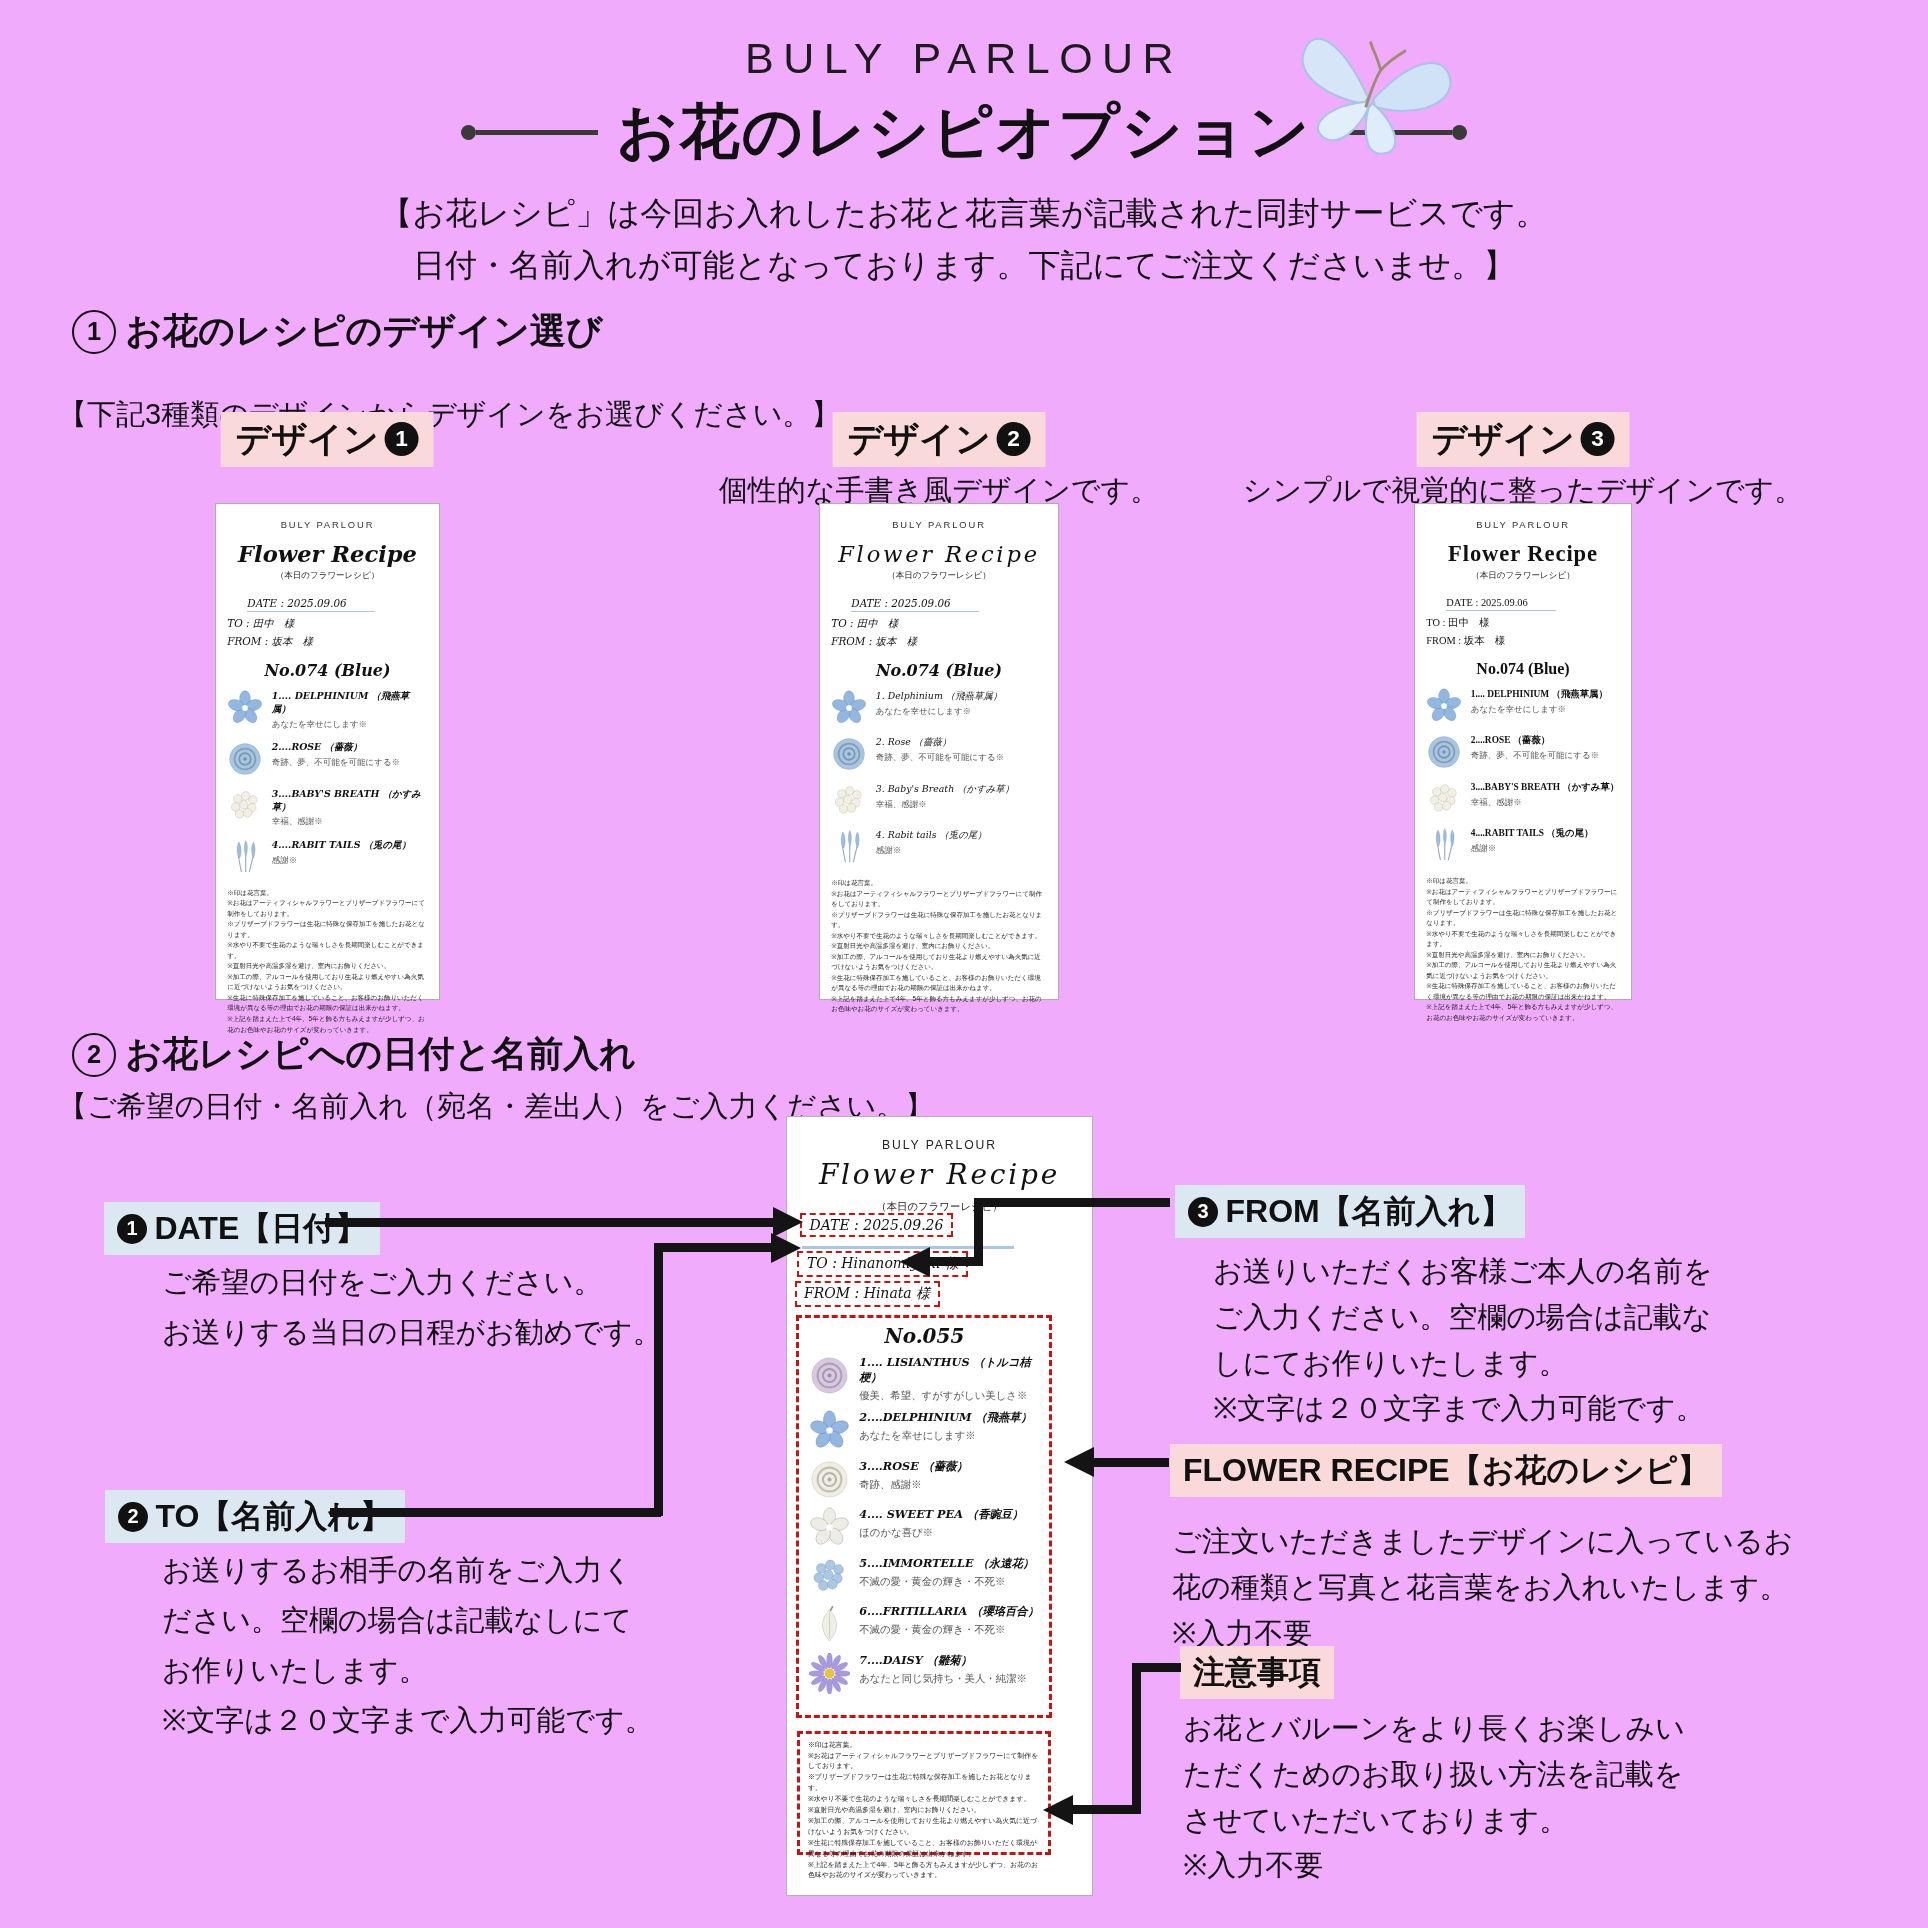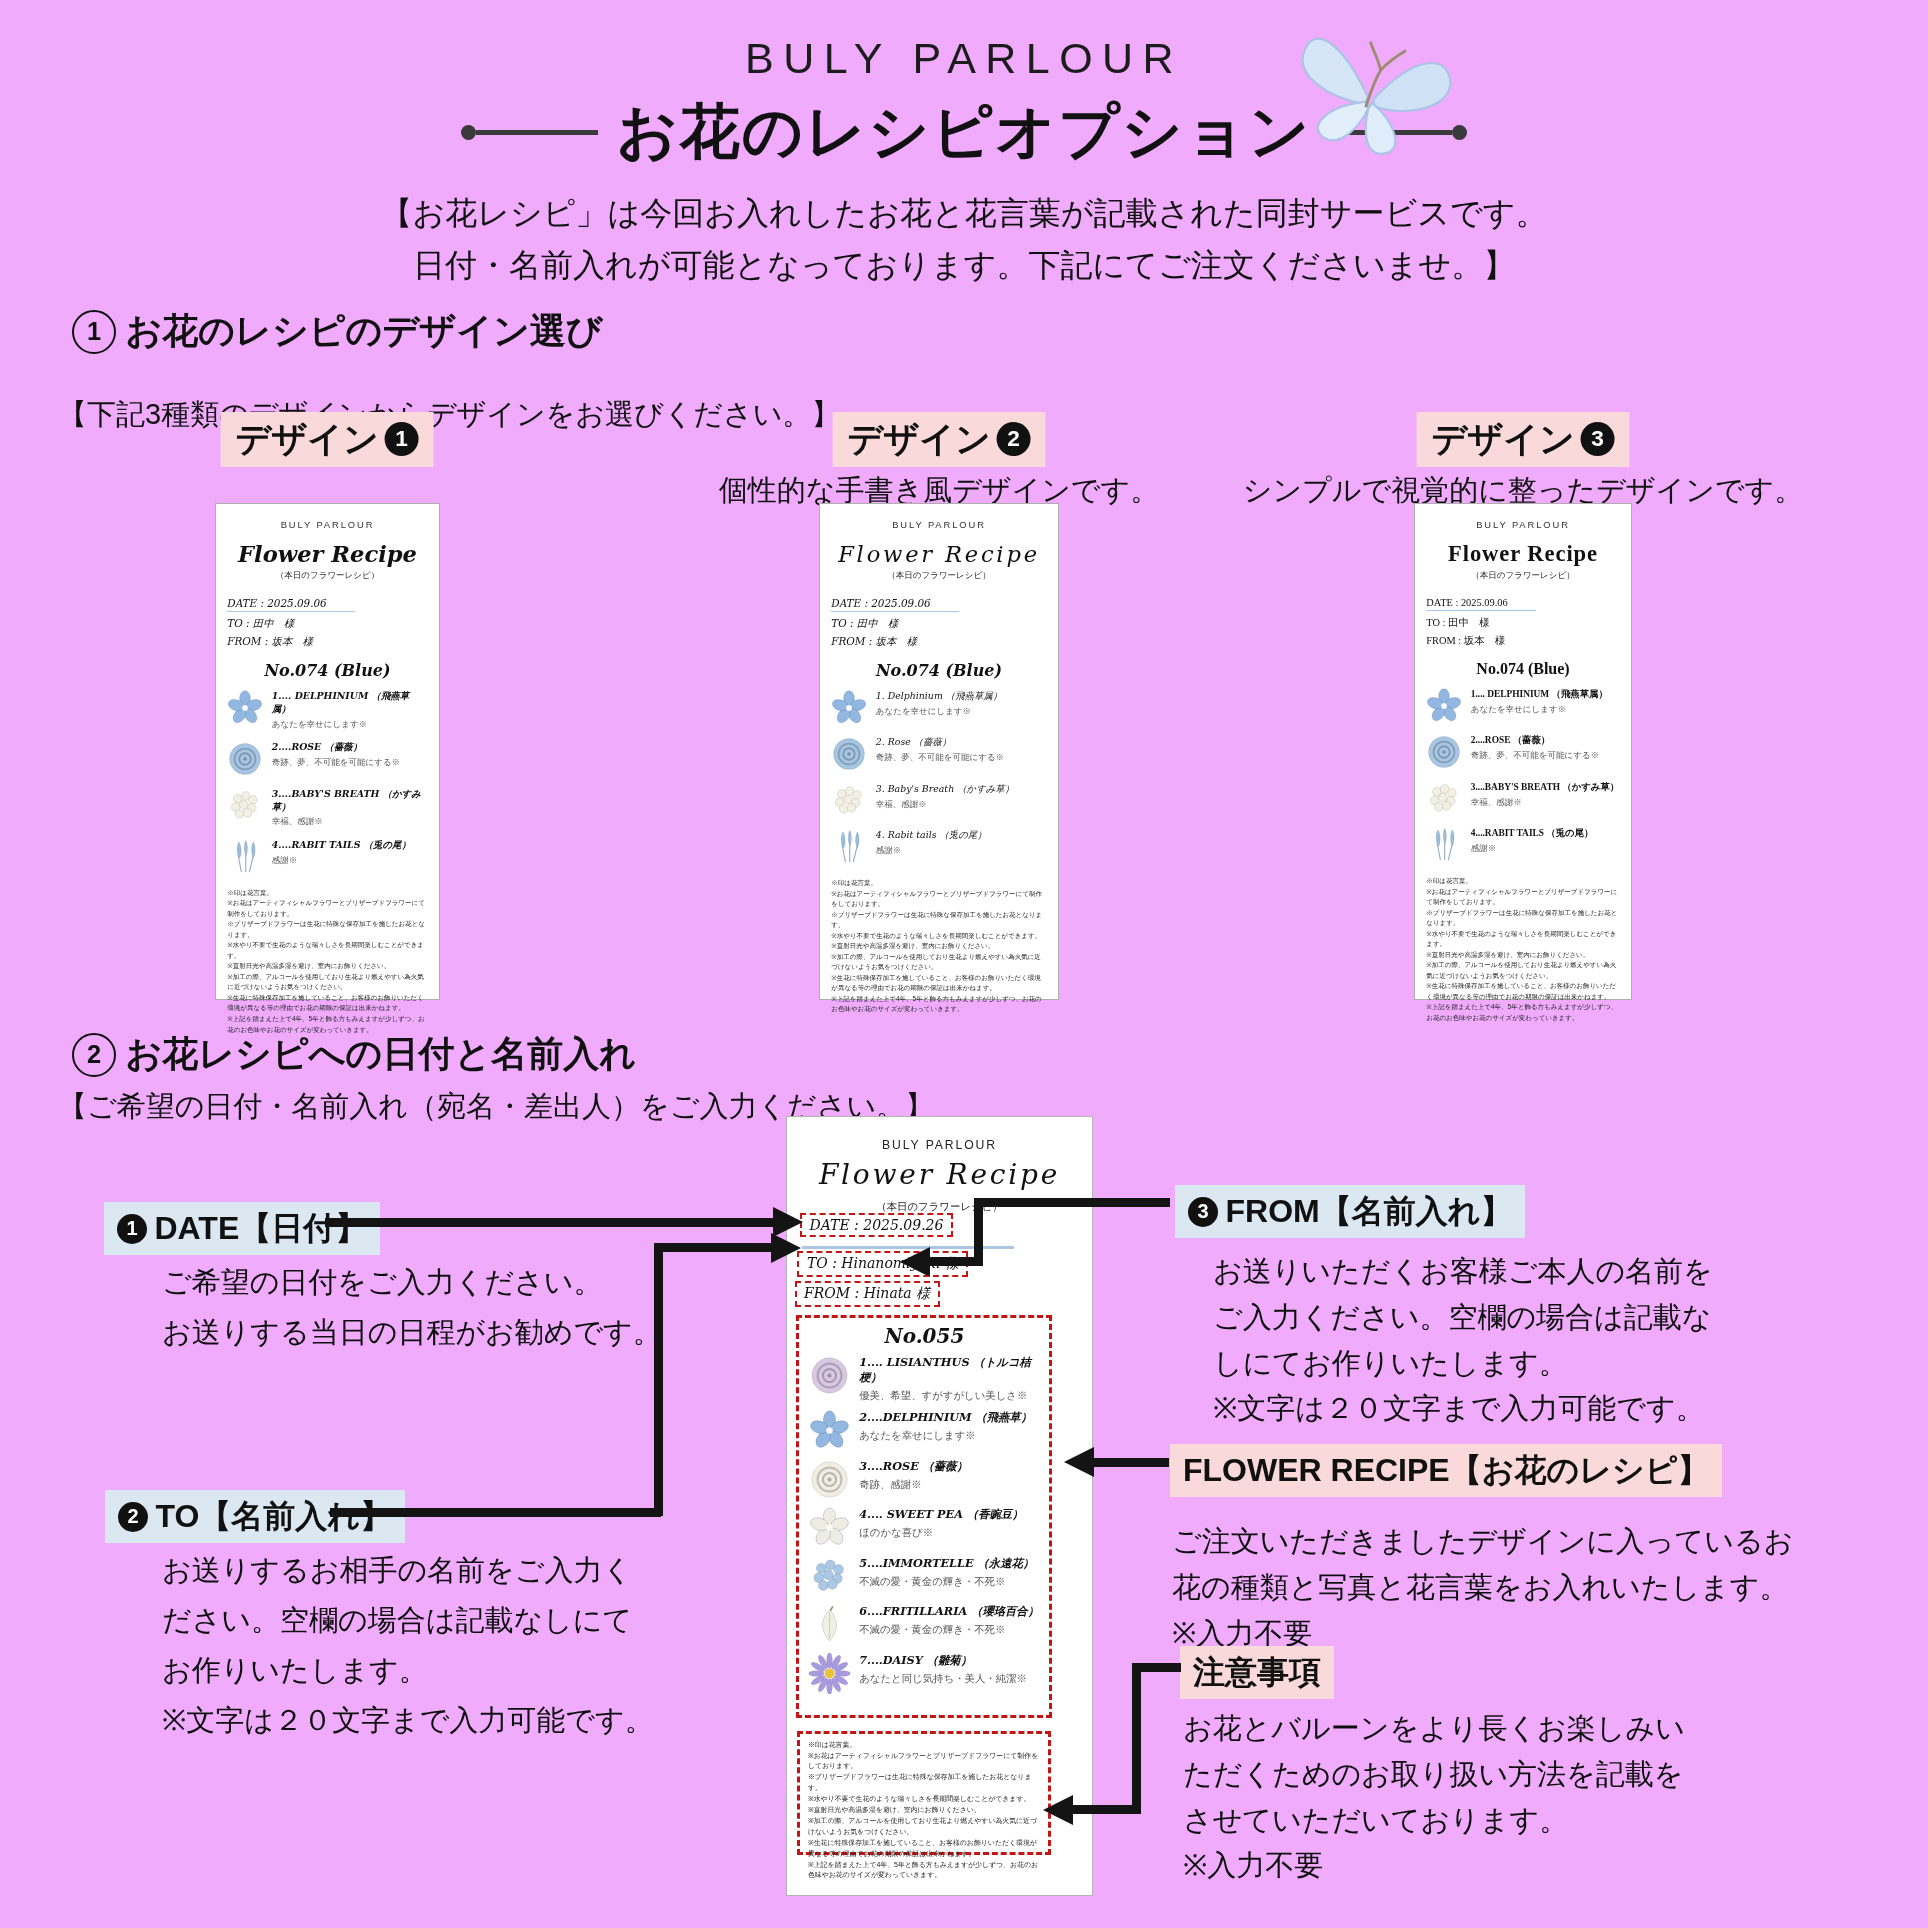--- a/index.html
+++ b/index.html
@@ -31,21 +31,21 @@
   
   .dcard{position:absolute;background:#fff;border:1.9px solid #aeaeae;box-sizing:border-box;
          padding:15px 11.3px 7.5px;}
   .dc-brand{font-size:9.4px;letter-spacing:1.9px;text-align:center;color:#333;}
   .dc-title{text-align:center;font-size:22.6px;margin-top:11.3px;color:#111;}
   .d1 .dc-title,.d2 .dc-title{font-family:"DejaVu Serif",serif;font-style:italic;font-weight:700;}
   .d2 .dc-title{font-weight:400;letter-spacing:2.8px;}
   .d3 .dc-title{font-family:"Liberation Serif",serif;font-weight:700;letter-spacing:0.9px;}
   .dc-sub{text-align:center;font-size:8.5px;margin-top:2.8px;color:#222;}
   .dc-date{font-size:10.4px;margin-top:15px;display:inline-block;border-bottom:1.9px solid #a9c6e2;
-           padding-bottom:1.9px;padding-right:28px;}
+           padding-bottom:1.9px;padding-right:28px;margin-left:20px;}
   .dc-line{font-size:10.4px;margin-top:4.7px;}
   .d1 .dc-date,.d1 .dc-line,.d2 .dc-date,.d2 .dc-line{font-family:"DejaVu Serif",serif;font-style:italic;}
   .d3 .dc-date,.d3 .dc-line{font-family:"Liberation Serif",serif;}
   .dc-no{text-align:center;font-size:16px;margin:11.3px 0 1.9px;font-weight:700;}
   .d1 .dc-no,.d2 .dc-no{font-family:"DejaVu Serif",serif;font-style:italic;}
   .d3 .dc-no{font-family:"Liberation Serif",serif;}
   .frow{display:flex;align-items:flex-start;gap:8.5px;margin-top:10.4px;}
   .frow svg{width:36px;height:36px;flex:none;}
   .fname{font-size:9.4px;font-weight:700;color:#111;}
   .fmean{font-size:8.5px;color:#555;margin-top:2.8px;}

